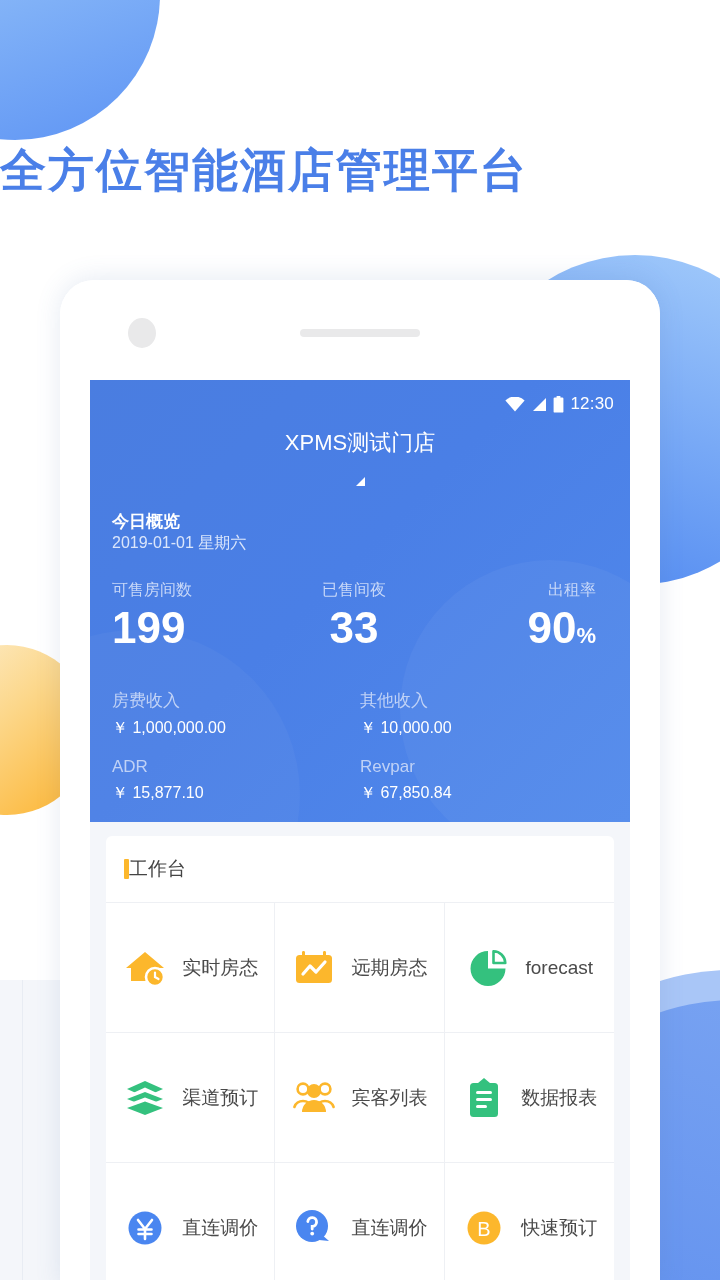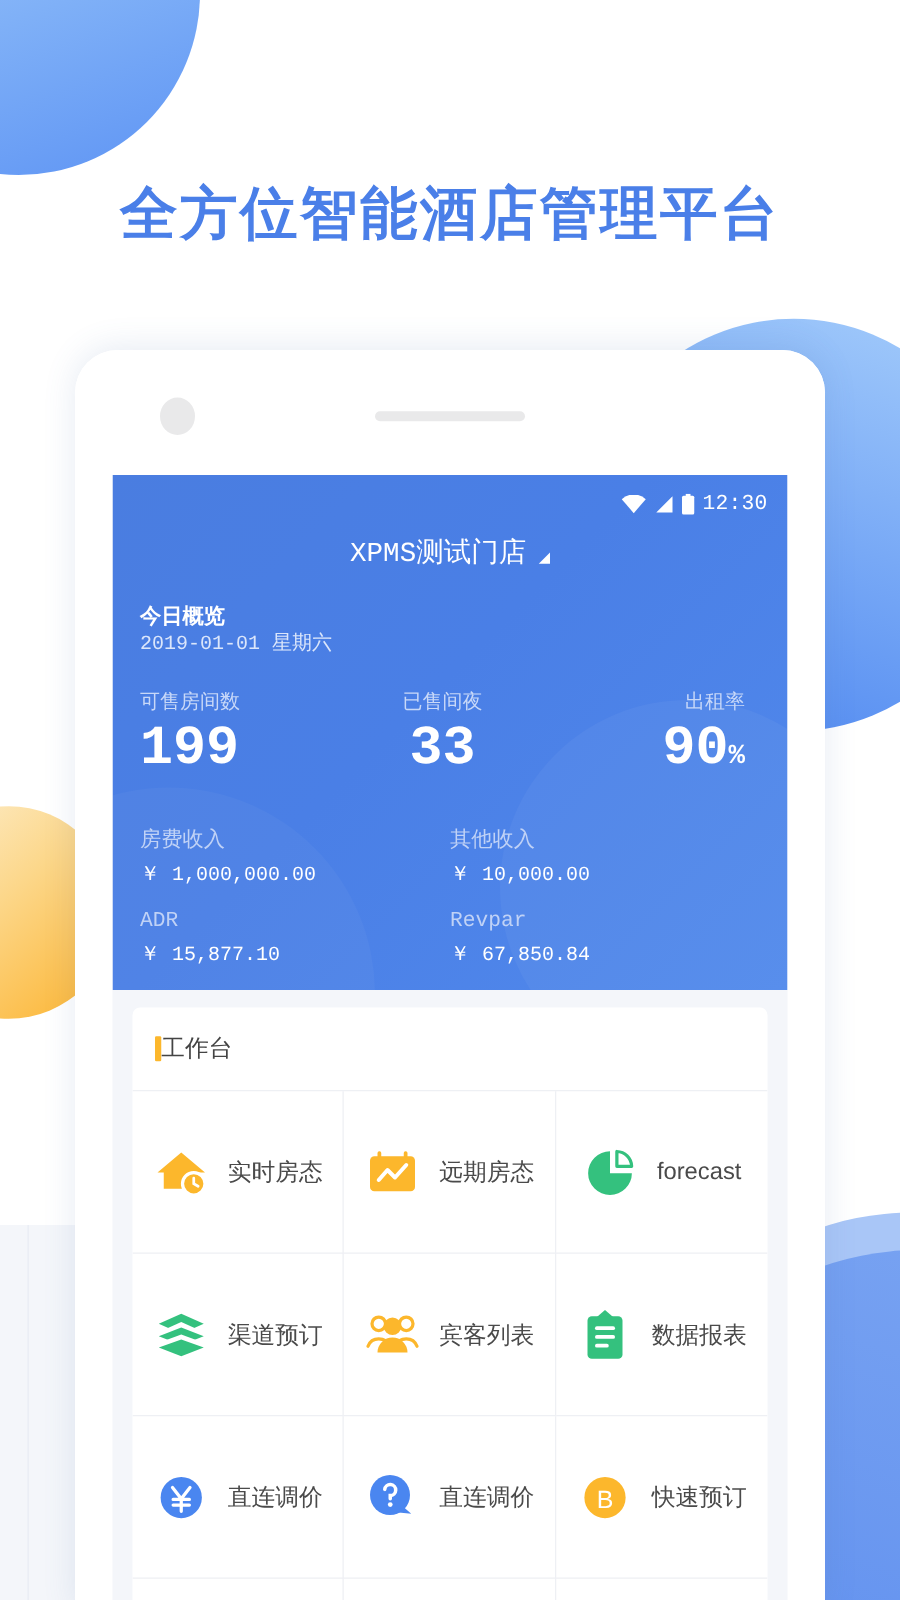--- a/index.html
+++ b/index.html
@@ -44,21 +44,21 @@
     background:#f4f6fa;
   }
   .strip-left2{
     position:absolute; left:22px; bottom:0; width:1px; height:300px;
     background:#e8ecf3;
   }
 
   
   .headline{
     position:absolute; z-index:3; left:0; right:0; top:140px;
-    text-align:center;
+    text-align:left;
     font-size:46px; font-weight:bold; letter-spacing:2px;
     color:#4a7fe8;
   }
 
   
   .phone{
     position:absolute; z-index:4;
     left:60px; top:280px; width:600px; height:1010px;
     background:#ffffff;
     border-radius:34px 34px 0 0;
@@ -82,21 +82,20 @@
     background:#f4f6fa;
     overflow:hidden;
   }
 
   
   .hdr{
     position:relative;
     background:linear-gradient(135deg,#4a7de0 0%,#4a7fe6 45%,#5189ec 100%);
     padding:0 0 18px 0;
     overflow:hidden;
-    font-family:Liberation Mono, monospace;
   }
   .hdr-deco1{
     position:absolute; right:-70px; top:180px;
     width:300px; height:300px; border-radius:50%;
     background:rgba(255,255,255,0.045);
   }
   .hdr-deco2{
     position:absolute; left:-120px; top:250px;
     width:330px; height:330px; border-radius:50%;
     background:rgba(255,255,255,0.035);
@@ -107,21 +106,21 @@
     display:flex; justify-content:flex-end; align-items:center;
     gap:6px; padding:14px 16px 0 0;
     color:#fff; font-size:17px;
   }
   .sb-icon{ display:block; }
   .sb-time{ font-size:17px; letter-spacing:0.2px; }
 
   .store{
     text-align:center; color:#fff;
     font-size:22px; padding:14px 0 0 0;
-    display:flex; align-items:center; justify-content:center; gap:10px;
+    display:flex; align-items:center; justify-content:flex-start; gap:10px;flex-direction:column;
   }
   .caret{
     width:0;height:0;
     border-left:9px solid transparent;
     border-bottom:9px solid #ffffff;
     margin-top:9px;
   }
 
   .ovrow{
     display:flex; justify-content:space-between; align-items:baseline;

